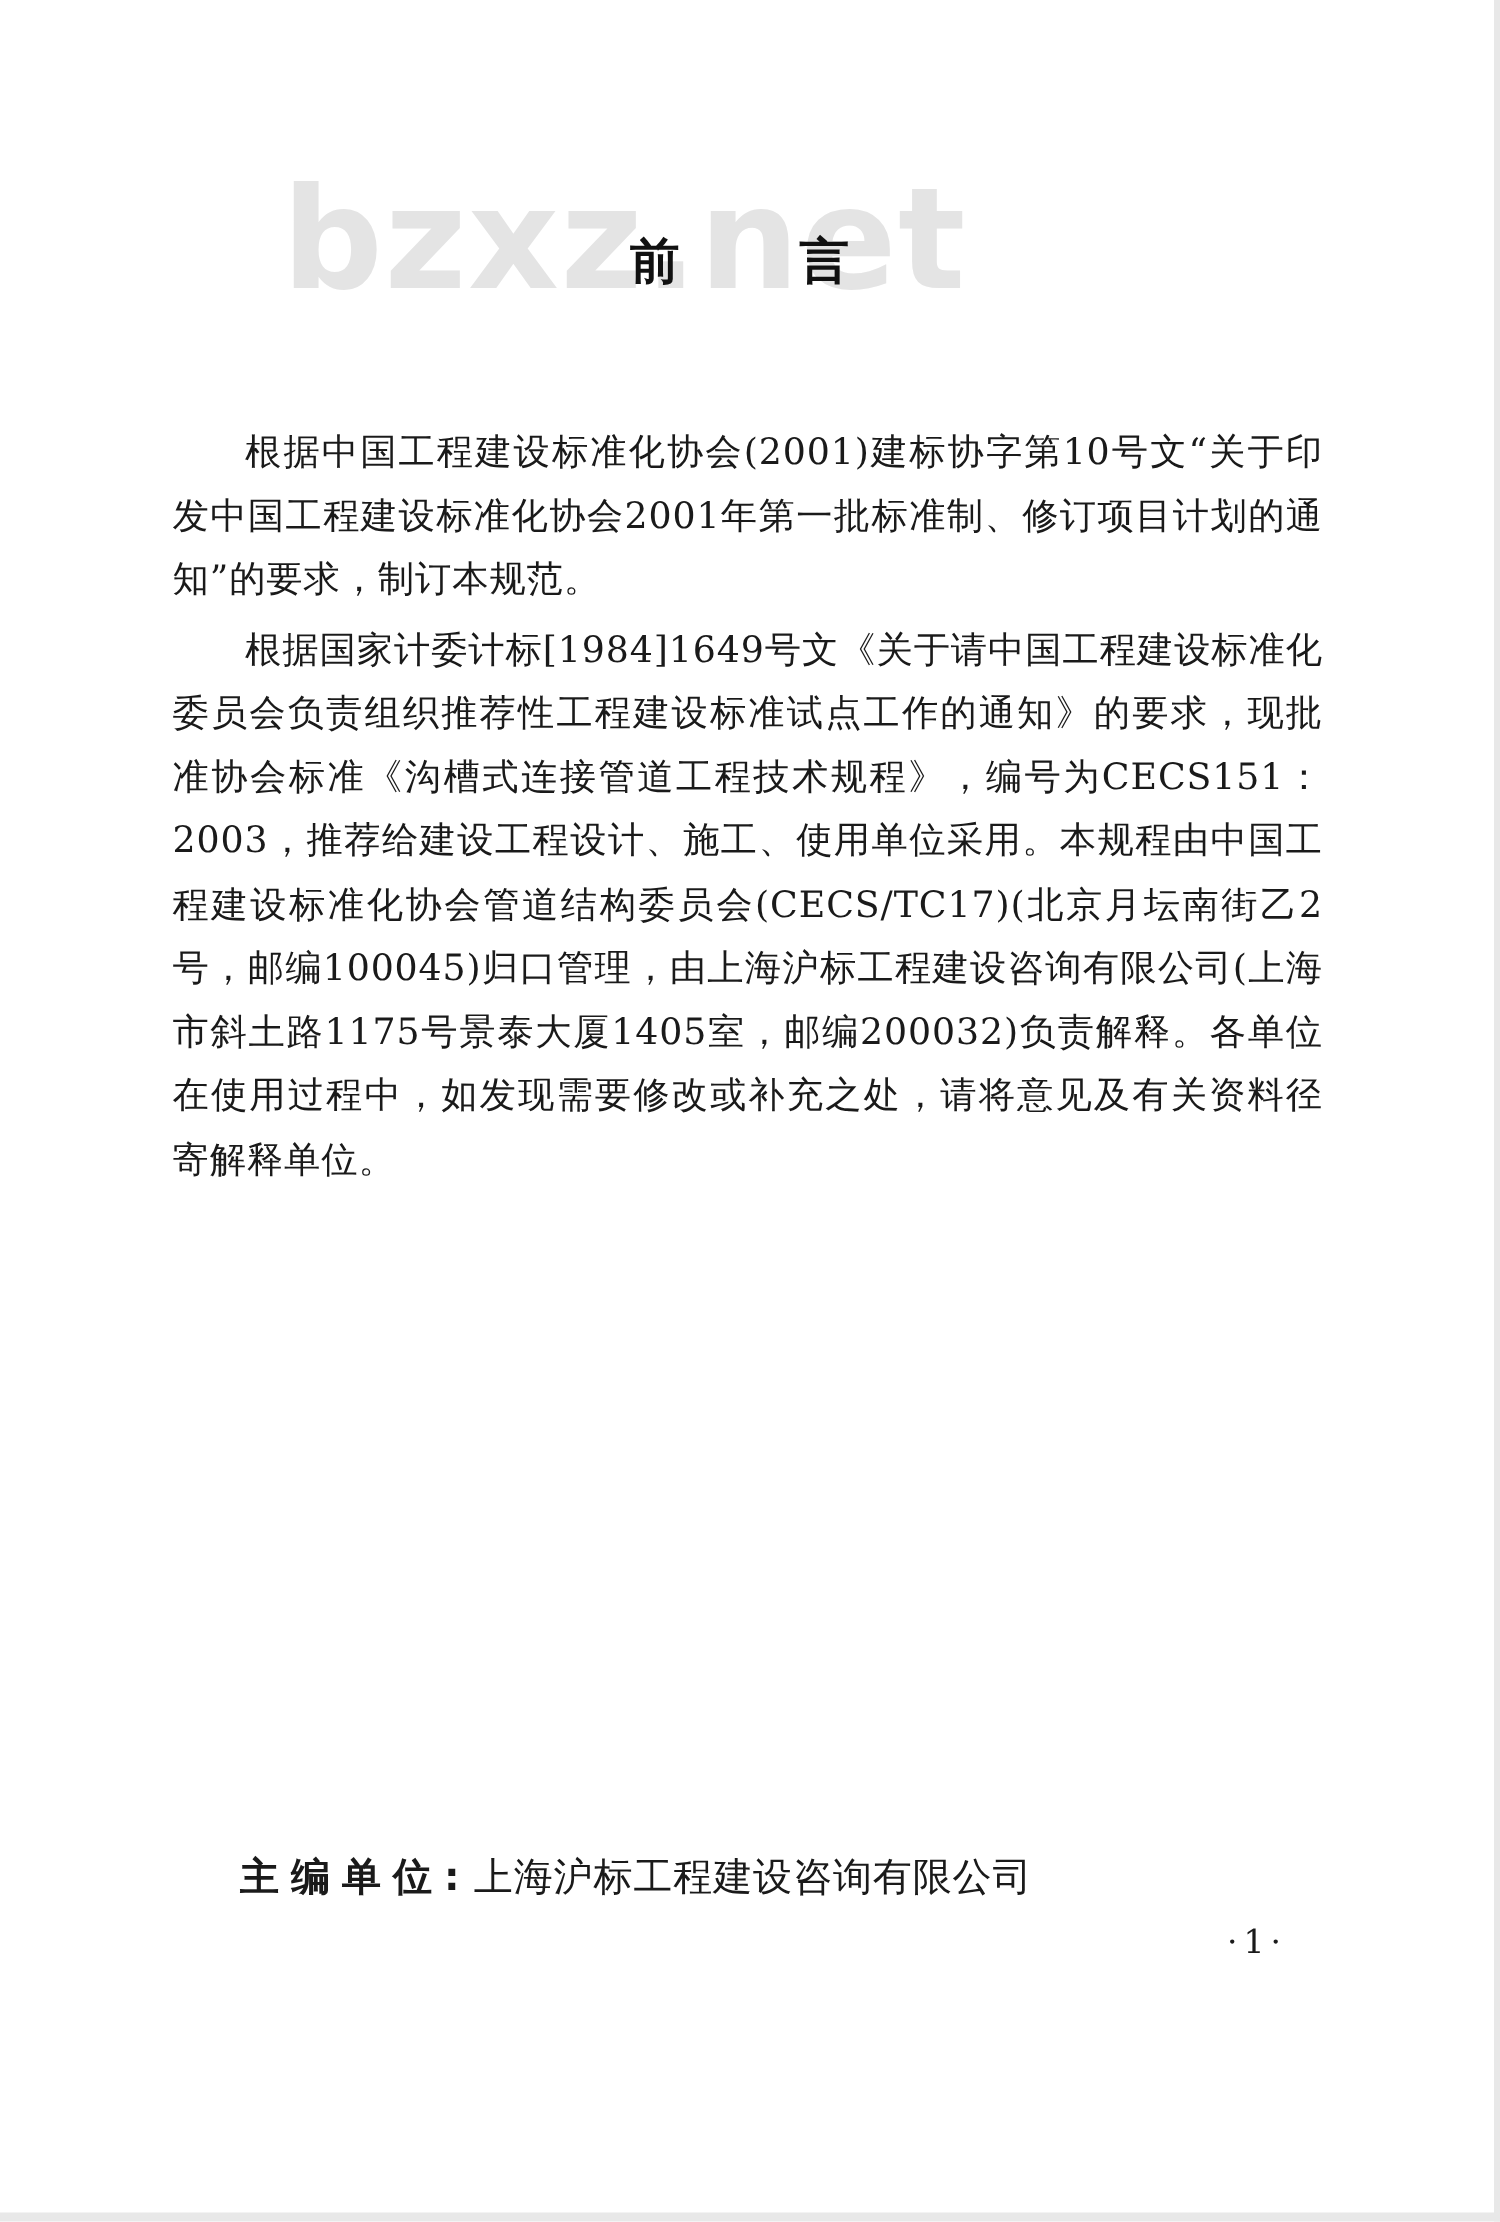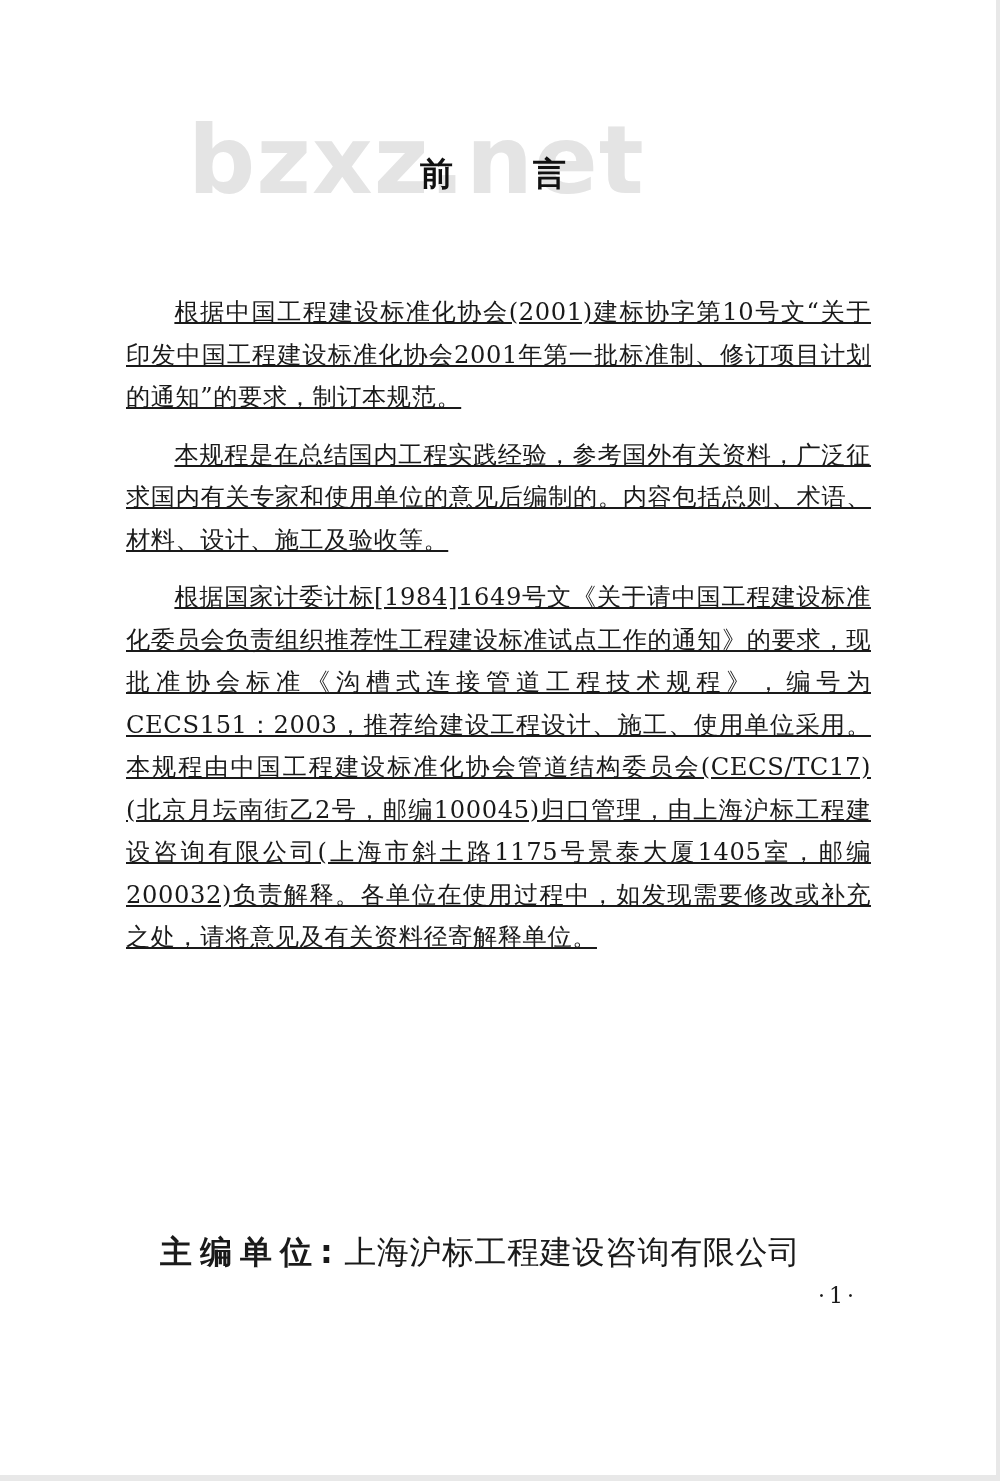--- a/index.html
+++ b/index.html
@@ -74,30 +74,29 @@
       position: absolute;
       left: 111px;
       top: 276px;
       width: 775px;
       font-size: 24.2px;
       line-height: 42.5px;
       text-align: justify;
       text-align-last: left;
     }
     .body-text p {
-      margin: 15px;
+      margin: 4px;
       text-indent: 2em;
       letter-spacing: 0.6px;
-      text-decoration: underline;
     }
     .author {
       position: absolute;
       left: 160px;
       top: 1232px;
-      font-size: 32px;
+      font-size: 26px;
       line-height: 40px;
       white-space: nowrap;
       letter-spacing: 0.6px;
     }
     .author .label {
       font-family: "DejaVu Sans", "Liberation Sans", sans-serif;
       font-weight: bold;
       letter-spacing: 8px;
     }
     .author .label-colon {
@@ -121,21 +120,20 @@
 
   <div class="watermark">bzxz.net</div>
 
   <div class="title">
     <span class="t1">前</span>
     <span class="t2">言</span>
   </div>
 
   <div class="body-text">
     <p>根据中国工程建设标准化协会(2001)建标协字第10号文“关于印发中国工程建设标准化协会2001年第一批标准制、修订项目计划的通知”的要求，制订本规范。</p>
-    <p>本规程是在总结国内工程实践经验，参考国外有关资料，广泛征求国内有关专家和使用单位的意见后编制的。内容包括总则、术语、材料、设计、施工及验收等。</p>
     <p>根据国家计委计标[1984]1649号文《关于请中国工程建设标准化委员会负责组织推荐性工程建设标准试点工作的通知》的要求，现批准协会标准《沟槽式连接管道工程技术规程》，编号为CECS151：2003，推荐给建设工程设计、施工、使用单位采用。本规程由中国工程建设标准化协会管道结构委员会(CECS/TC17)(北京月坛南街乙2号，邮编100045)归口管理，由上海沪标工程建设咨询有限公司(上海市斜土路1175号景泰大厦1405室，邮编200032)负责解释。各单位在使用过程中，如发现需要修改或补充之处，请将意见及有关资料径寄解释单位。</p>
   </div>
 
   <div class="author">
     <span class="label">主编单位</span><span class="label-colon">:</span>
     <span>上海沪标工程建设咨询有限公司</span>
   </div>
 
   <div class="page-number">·1·</div>
 </div>

